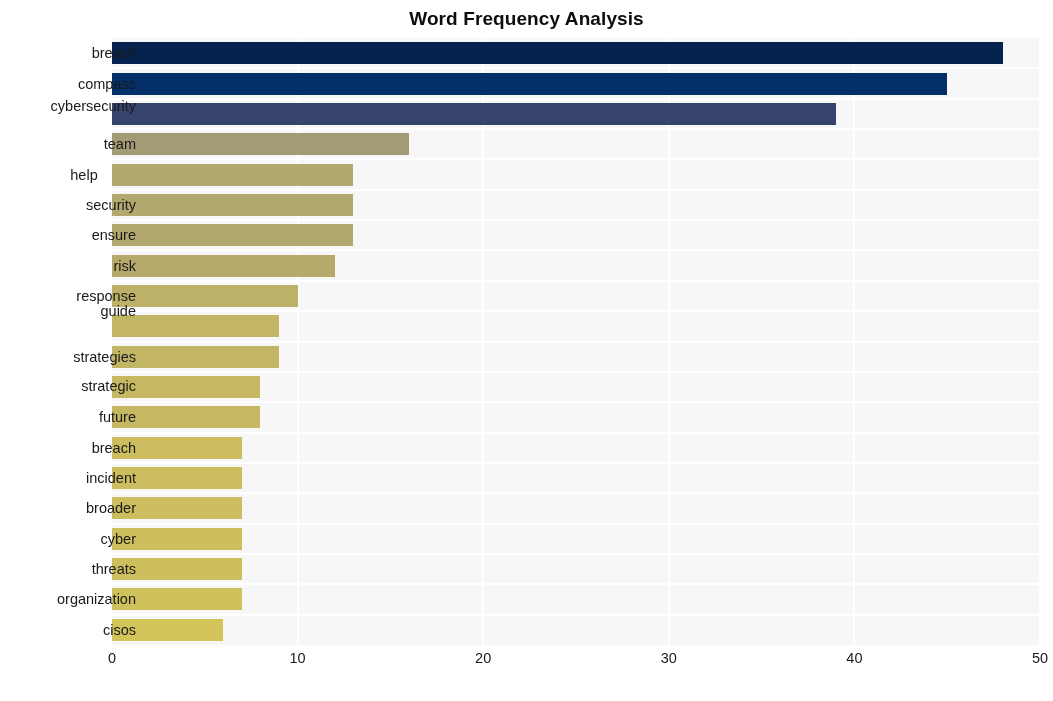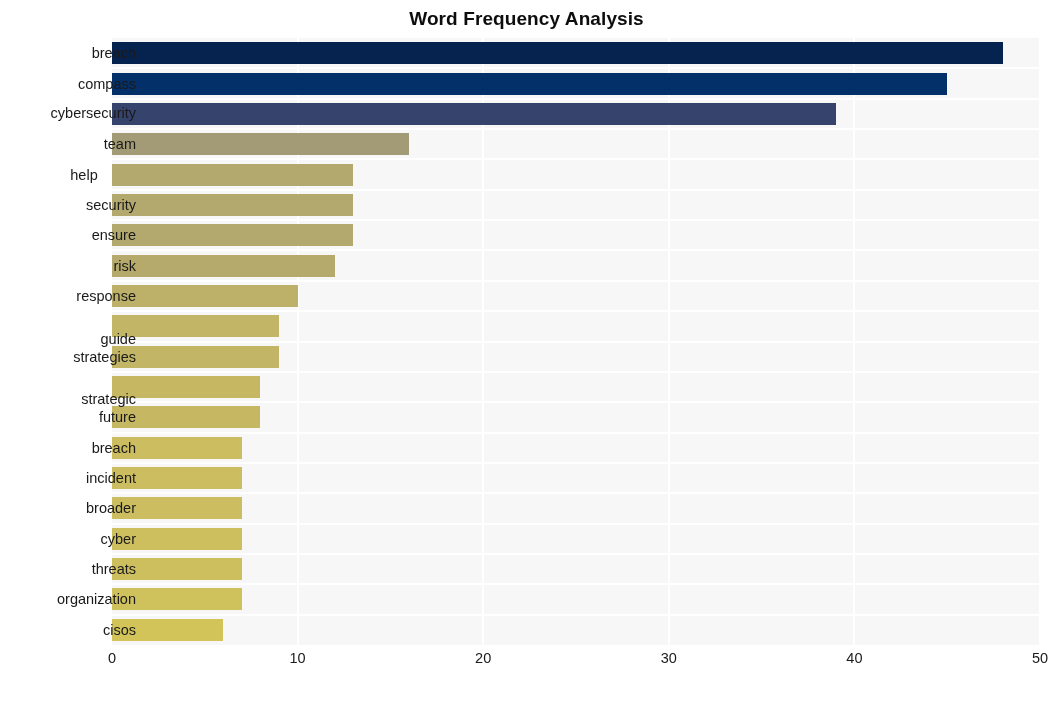--- a/index.html
+++ b/index.html
@@ -181,30 +181,30 @@
         <div class="bar" style="width: 129.92px; top: 489.775px; background: rgb(205, 191, 94);"></div>
         <div class="bar" style="width: 129.92px; top: 520.125px; background: rgb(205, 191, 94);"></div>
         <div class="bar" style="width: 129.92px; top: 550.475px; background: rgb(207, 193, 92);"></div>
         <div class="bar" style="width: 111.36px; top: 580.825px; background: rgb(210, 196, 89);"></div>
       </div>
   </div>
 
   <div id="ylabels">
       <div class="ytick" style="top: 8.175px;">breach</div>
       <div class="ytick" style="top: 38.525px;">compass</div>
-      <div class="ytick" style="top: 68px; padding-left: 28px;">cybersecurity</div>
+      <div class="ytick" style="top: 61px; padding-left: 28px;">cybersecurity</div>
       <div class="ytick" style="top: 99.225px;">team</div>
       <div class="ytick" style="top: 129.575px; text-align: center;">help</div>
       <div class="ytick" style="top: 159.925px;">security</div>
       <div class="ytick" style="top: 190.275px;">ensure</div>
       <div class="ytick" style="top: 220.625px;">risk</div>
       <div class="ytick" style="top: 250.975px;">response</div>
-      <div class="ytick" style="top: 294px;">guide</div>
+      <div class="ytick" style="top: 266px;">guide</div>
       <div class="ytick" style="top: 311.675px;">strategies</div>
-      <div class="ytick" style="top: 354px; padding-left: 8px;">strategic</div>
+      <div class="ytick" style="top: 341px; padding-left: 8px;">strategic</div>
       <div class="ytick" style="top: 372.375px;">future</div>
       <div class="ytick" style="top: 402.725px;">breach</div>
       <div class="ytick" style="top: 433.075px;">incident</div>
       <div class="ytick" style="top: 463.425px;">broader</div>
       <div class="ytick" style="top: 493.775px;">cyber</div>
       <div class="ytick" style="top: 524.125px;">threats</div>
       <div class="ytick" style="top: 554.475px;">organization</div>
       <div class="ytick" style="top: 584.825px;">cisos</div>
     </div>
 

